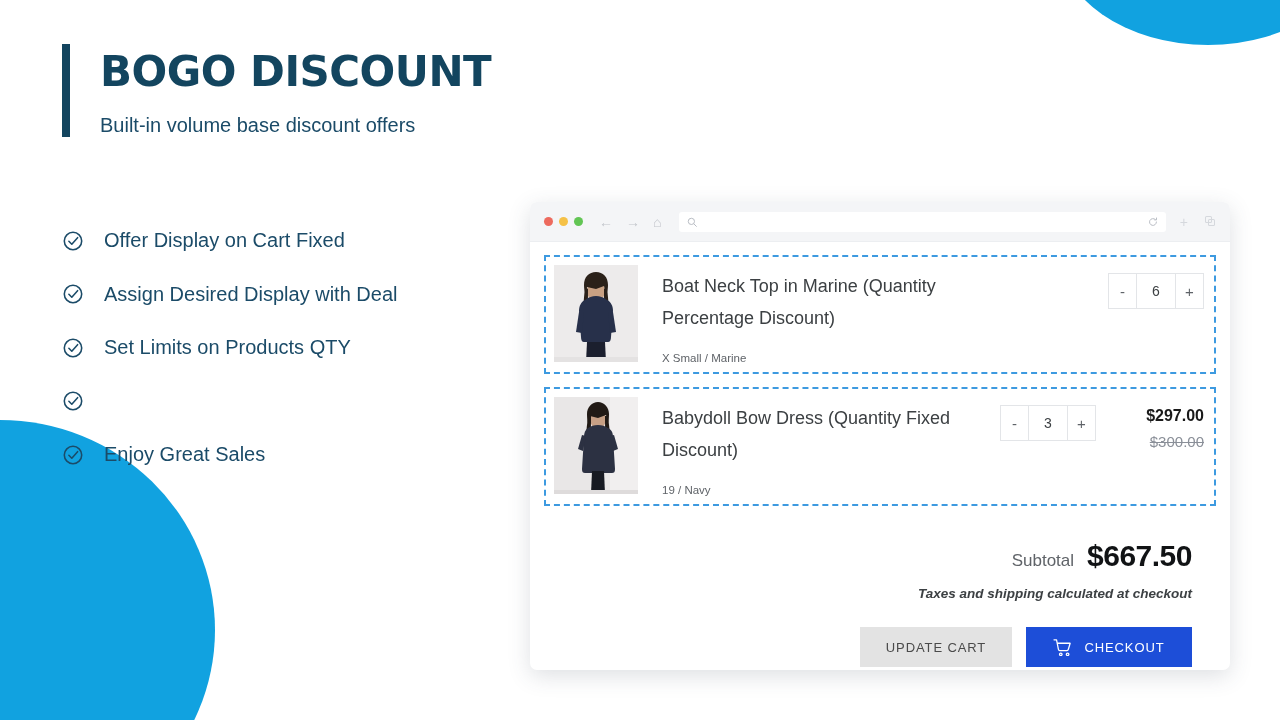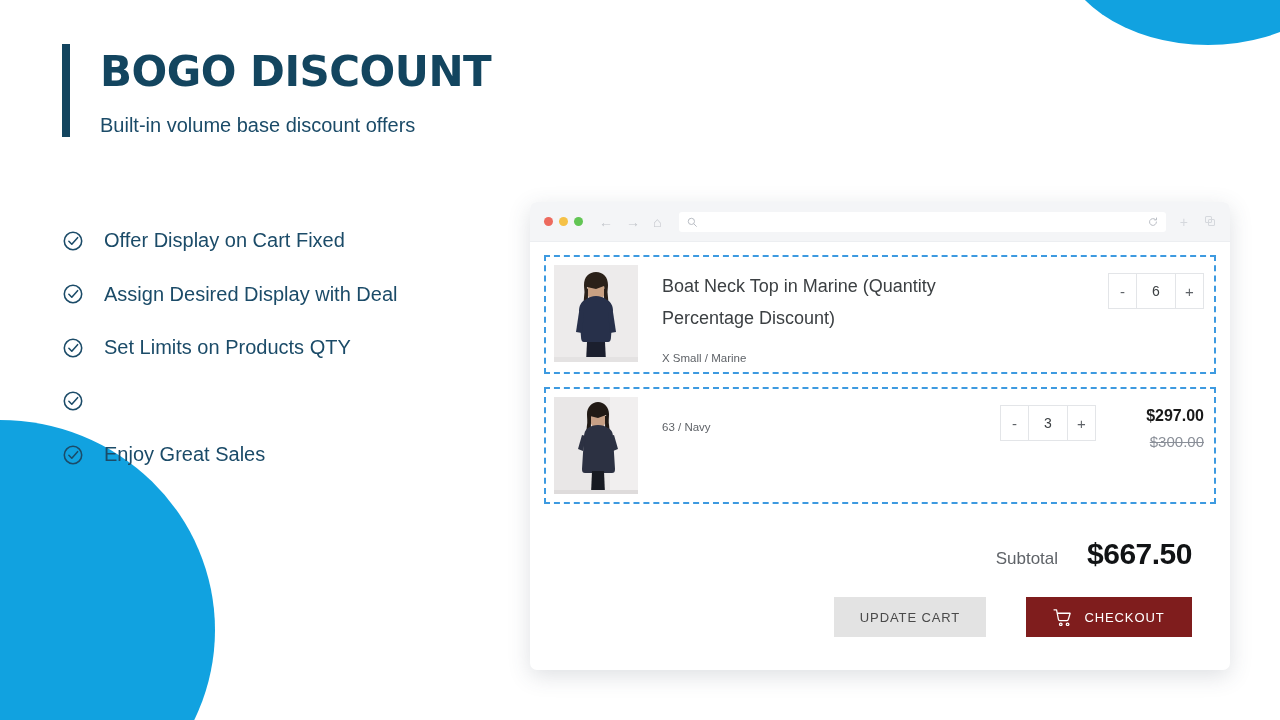--- a/index.html
+++ b/index.html
@@ -88,32 +88,32 @@
     width: 40px; display: flex; align-items: center; justify-content: center;
     font-size: 14px; color: #3c4043;
     border-left: 1px solid #e3e5e8; border-right: 1px solid #e3e5e8;
   }
   .price-col { width: 108px; flex: none; text-align: right; padding-top: 10px; }
   .price-now { font-size: 16px; font-weight: 700; color: #1a1a1a; }
   .price-was { font-size: 15px; color: #8a8f98; text-decoration: line-through; margin-top: 8px; }
 
   
   #totals { padding: 20px 24px 0 0; text-align: right; }
-  #subtotal-row { display: flex; align-items: baseline; justify-content: flex-end; gap: 29px; }
+  #subtotal-row { display: flex; align-items: baseline; justify-content: flex-end; gap: 13px; }
   #subtotal-label { font-size: 17px; color: #5f6368; }
   #subtotal-value { font-size: 30px; font-weight: 700; color: #111315; letter-spacing: -0.5px; }
   #tax-note { margin-top: 13px; font-size: 13.5px; font-weight: 700; font-style: italic; color: #3c4043; }
-  #cart-actions { display: flex; justify-content: flex-end; gap: 40px; margin-top: 26px; }
+  #cart-actions { display: flex; justify-content: flex-end; gap: 14px; margin-top: 26px; }
   .btn {
     border: none; font-family: "Liberation Sans", sans-serif; cursor: pointer;
     font-size: 13px; letter-spacing: 0.9px; height: 40px; display: flex;
     align-items: center; justify-content: center;
   }
   #update-cart-button { background: #e3e3e3; color: #4a4a4a; width: 152px; }
-  #checkout-button { background: #7f1d1d; color: #ffffff; width: 166px; gap: 12px; }
+  #checkout-button { background: #1d4ed8; color: #ffffff; width: 166px; gap: 12px; }
   #checkout-button svg { display: block; }
 </style>
 </head>
 <body>
 
 <div id="stage">
 
   <div class="blob" id="blob-tr"></div>
   <div class="blob" id="blob-bl"></div>
 
@@ -251,38 +251,40 @@
             <path d="M34 19c-1 9-2 18-3 27l5 1c1-10 1-20 1-28z" fill="#211a15"></path>
             <path d="M54 19c1 9 2 18 3 27l-5 1c-1-10-1-20-1-28z" fill="#211a15"></path>
             <path d="M34 31c3-2 6-3 10-3s7 1 10 3c4 2 5 5 5 9l2 32c0 3-1 4-3 4H31c-2 0-3-1-3-4l2-32c0-4 1-7 4-9z" fill="#2c3142"></path>
             <path d="M28 38l-4 14 5 2 3-15z" fill="#2c3142"></path>
             <path d="M60 38l4 14-5 2-3-15z" fill="#2c3142"></path>
             <path d="M38 74h12l1 23H37z" fill="#171a22"></path>
             <rect x="0" y="93" width="84" height="4" fill="#dedbdb"></rect>
           </svg>
         </div>
         <div class="item-info">
-          <div class="item-variant">63 / Navy</div>
+          <div class="item-title">Babydoll Bow Dress (Quantity Fixed Discount)</div>
+          <div class="item-variant">19 / Navy</div>
         </div>
         <div class="qty-stepper">
           <button class="qty-btn">-</button>
           <div class="qty-value">3</div>
           <button class="qty-btn">+</button>
         </div>
         <div class="price-col">
           <div class="price-now">$297.00</div>
           <div class="price-was">$300.00</div>
         </div>
       </div>
 
       <div id="totals">
         <div id="subtotal-row">
           <span id="subtotal-label">Subtotal</span>
           <span id="subtotal-value">$667.50</span>
         </div>
+        <div id="tax-note">Taxes and shipping calculated at checkout</div>
         <div id="cart-actions">
           <button class="btn" id="update-cart-button">UPDATE CART</button>
           <button class="btn" id="checkout-button">
             <span>
               <svg width="19" height="17" viewBox="0 0 22 20" fill="none" stroke="#ffffff" stroke-width="1.5" stroke-linecap="round" stroke-linejoin="round">
                 <path d="M1 1h3l2.2 11.3a1.6 1.6 0 0 0 1.6 1.3h8.4a1.6 1.6 0 0 0 1.6-1.3L20 5H5"></path>
                 <circle cx="9" cy="18" r="1.5"></circle>
                   <circle cx="17" cy="18" r="1.5"></circle>
               </svg>
             </span>

